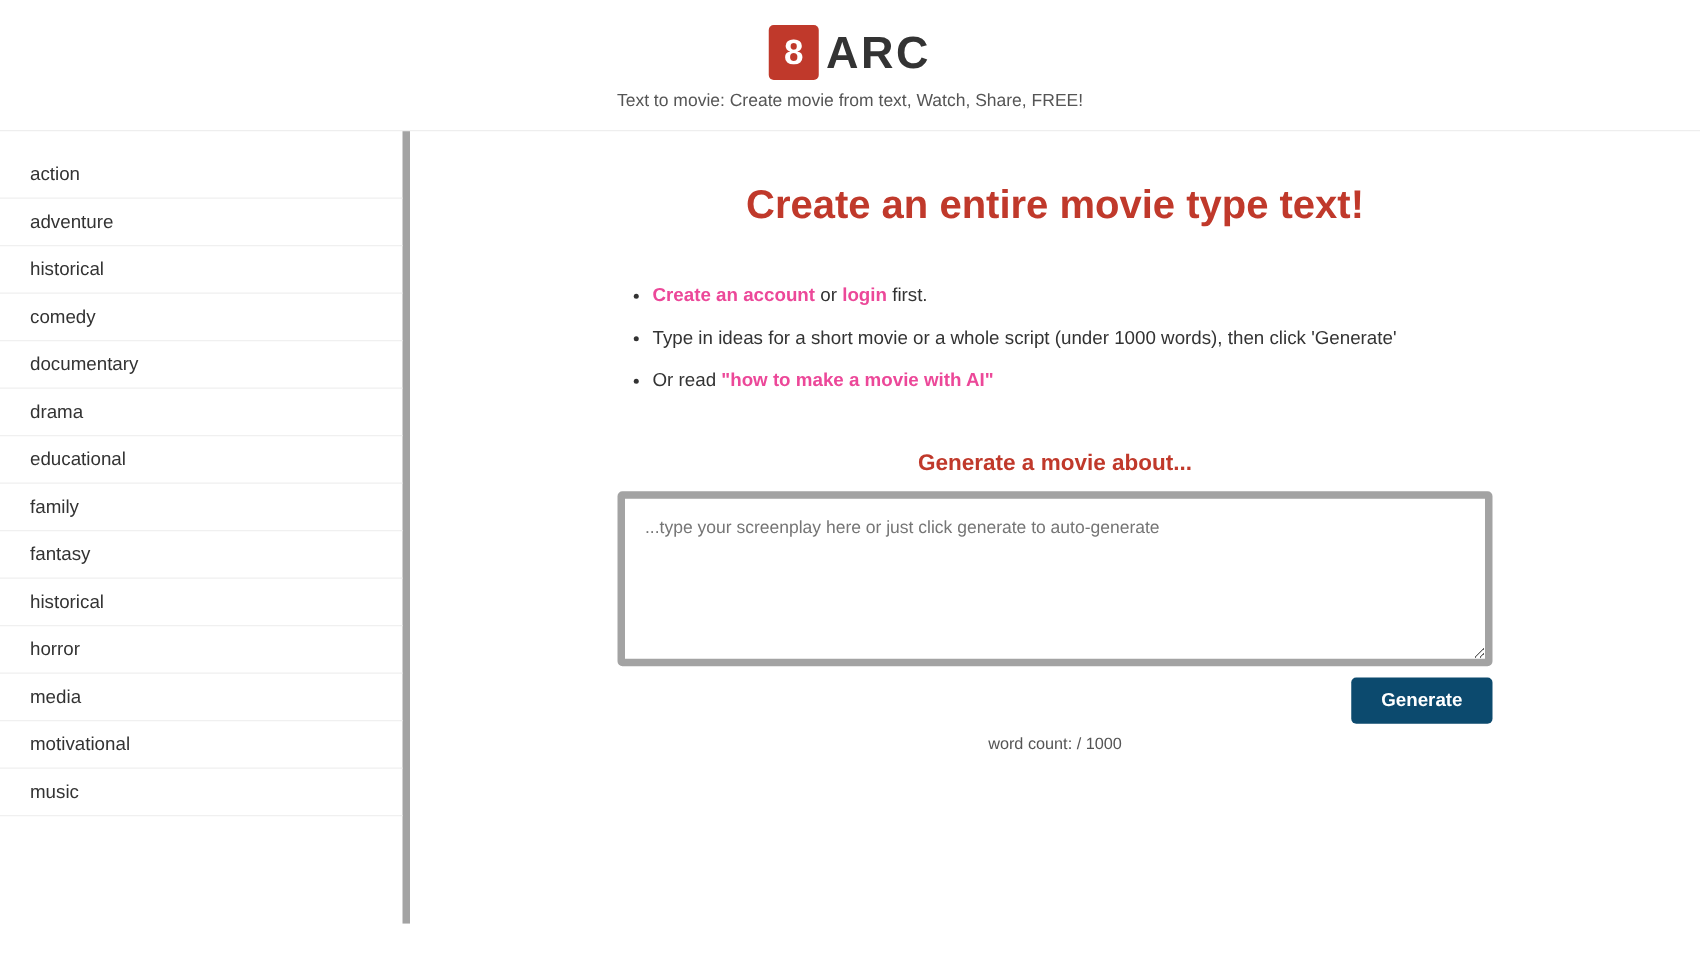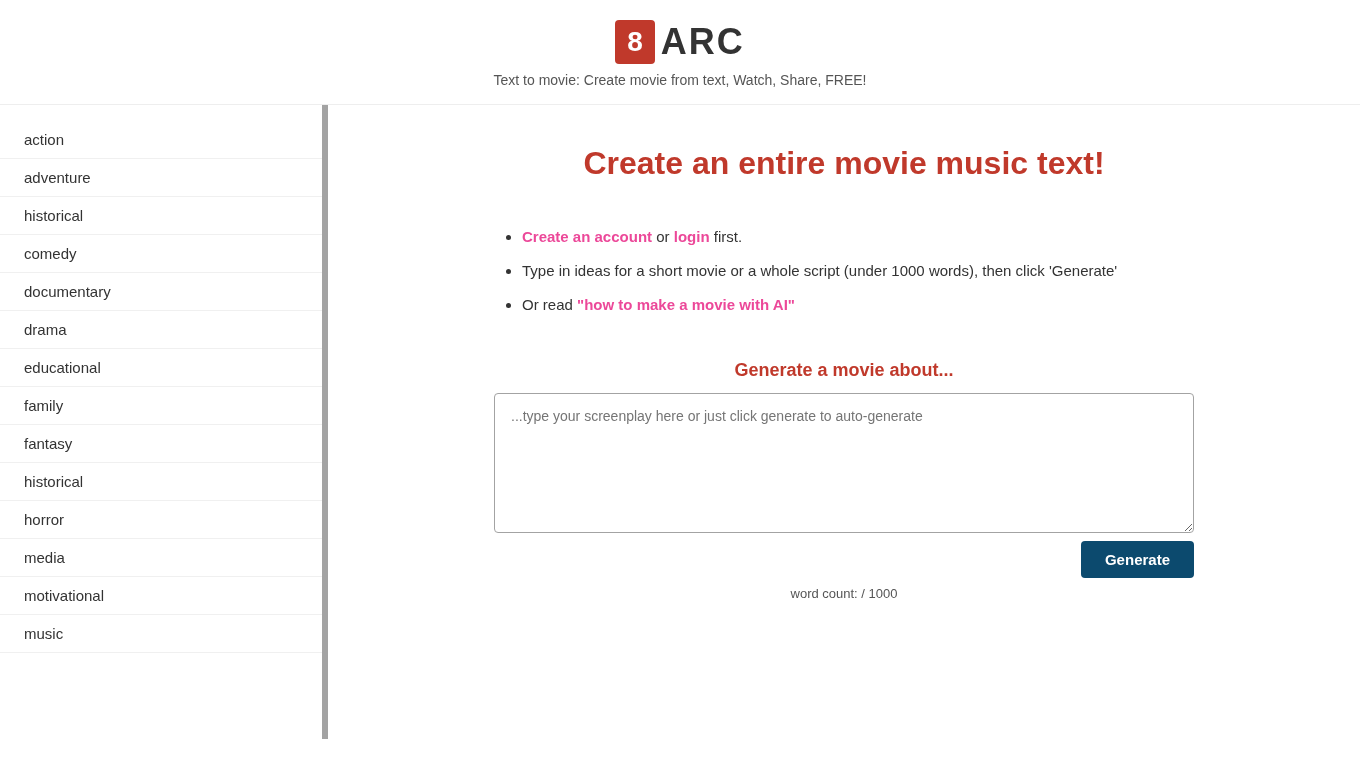--- a/index.html
+++ b/index.html
@@ -129,21 +129,21 @@
 
     .textarea-container {
       width: 100%;
       max-width: 700px;
       position: relative;
     }
 
     .screenplay-textarea {
       width: 100%;
       height: 140px;
-      border: 1px solid #a3a3a3;
+      border: 6px solid #a3a3a3;
       border-radius: 4px;
       padding: 14px 16px;
       font-size: 14px;
       color: #555;
       resize: vertical;
       outline: none;
       font-family: Arial, sans-serif;
     }
 
     .textarea-bottom-bar {
@@ -198,21 +198,21 @@
       <a class="sidebar-item" href="#">fantasy</a>
       <a class="sidebar-item" href="#">historical</a>
       <a class="sidebar-item" href="#">horror</a>
       <a class="sidebar-item" href="#">media</a>
       <a class="sidebar-item" href="#">motivational</a>
       <a class="sidebar-item" href="#">music</a>
     </nav>
 
   <main class="main-content">
 
-    <h1 class="main-title">Create an entire movie music text!</h1>
+    <h1 class="main-title">Create an entire movie type text!</h1>
 
     <div class="bullet-section">
       <ul class="bullet-list">
         <li>
           <a class="link-red" href="#">Create an account</a>
           <span> or </span>
           <a class="link-red" href="#">login</a>
           <span> first.</span>
         </li>
         <li>

